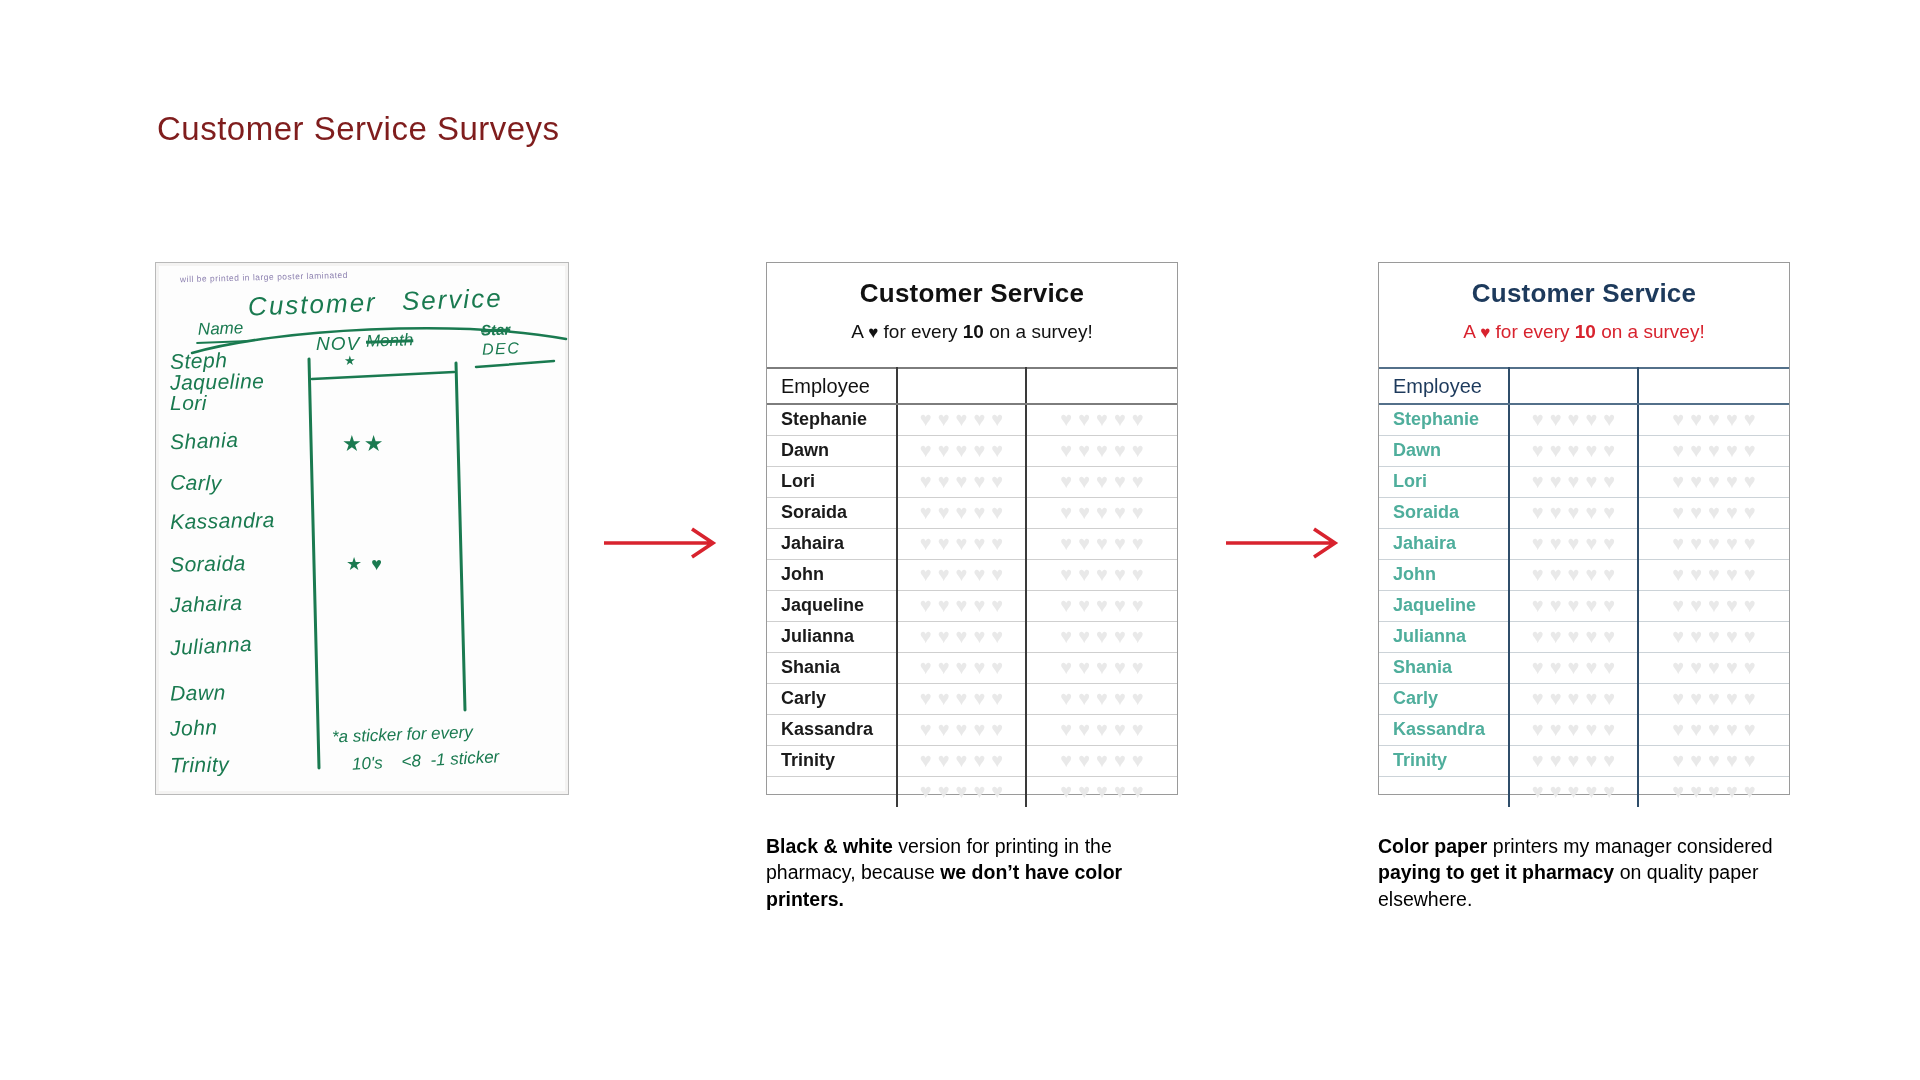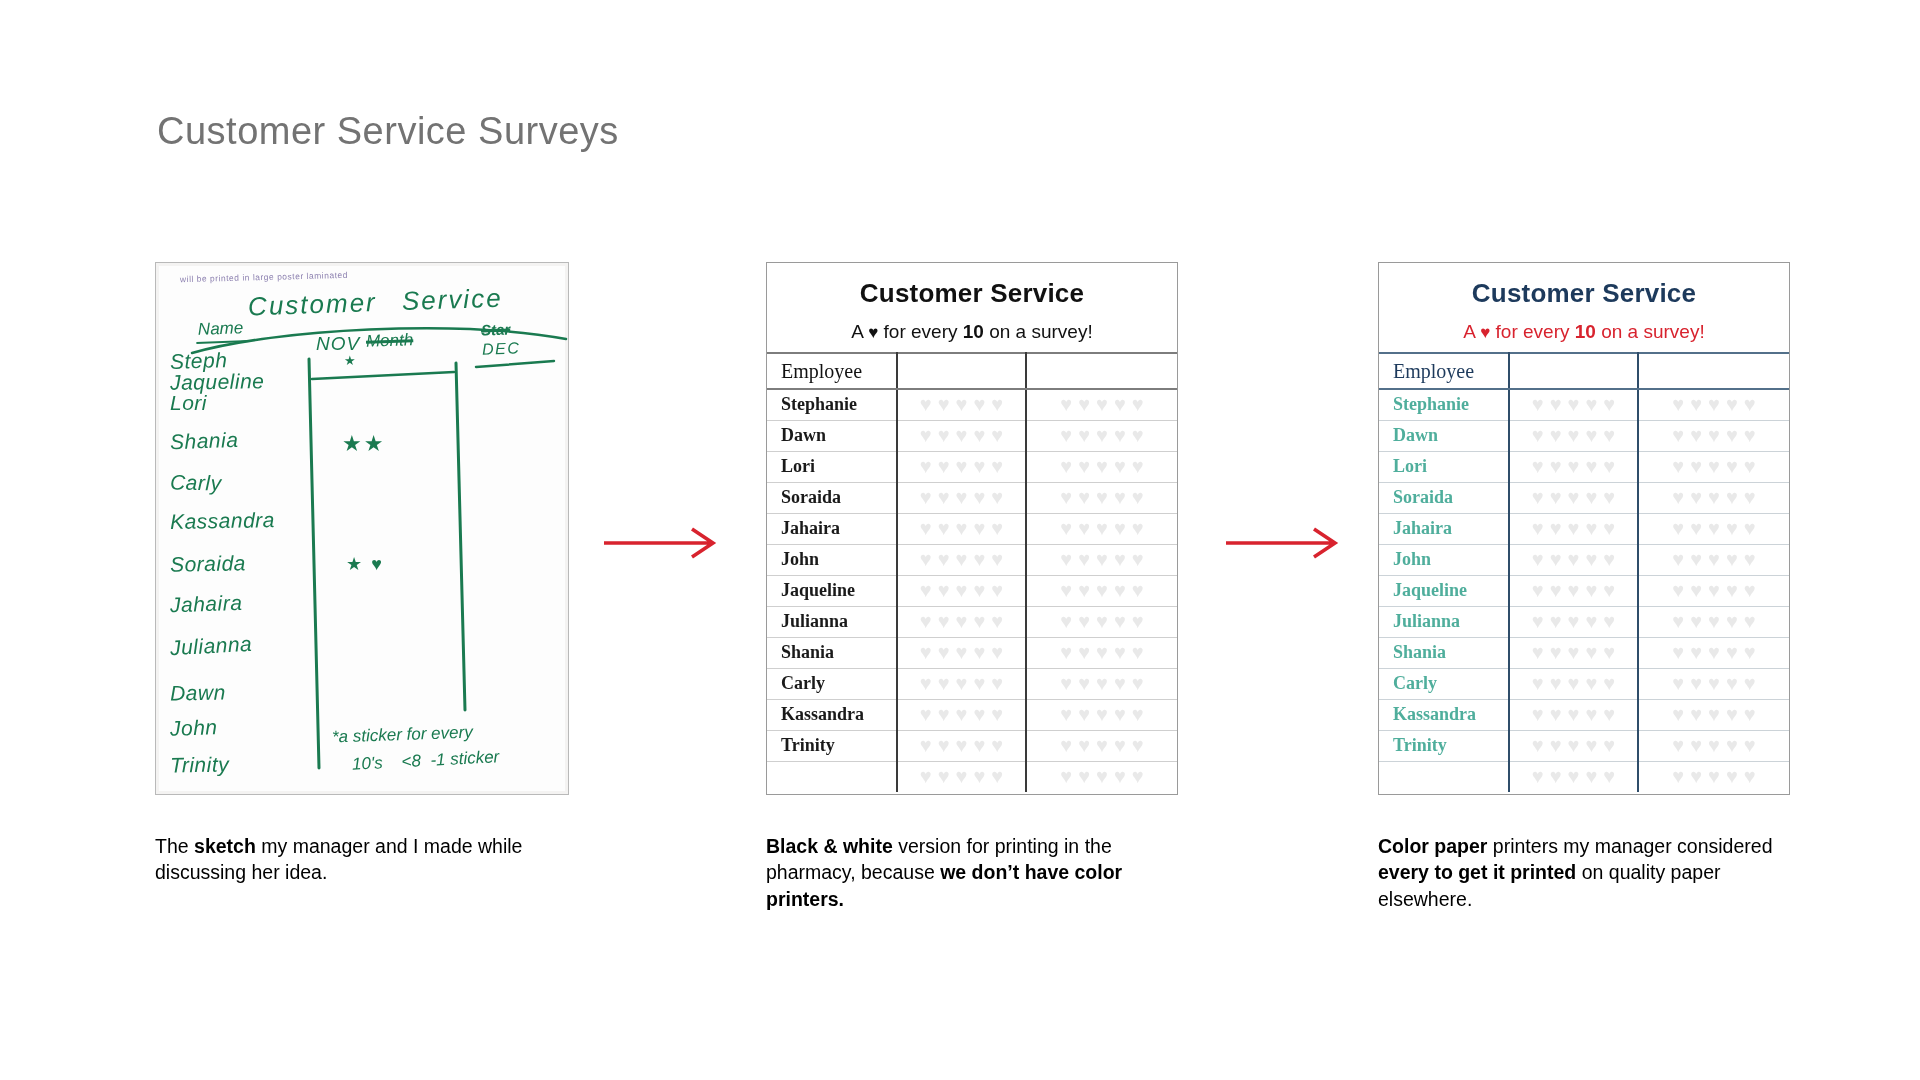--- a/index.html
+++ b/index.html
@@ -1,29 +1,29 @@
 <!DOCTYPE html>
 <html><head>
 <meta charset="utf-8">
 <style>
   * { margin:0; padding:0; box-sizing:border-box; }
   html,body { width:1920px; height:1080px; background:#ffffff; font-family:"Liberation Sans", sans-serif; overflow:hidden; }
   #canvas { position:relative; width:1920px; height:1080px; background:#ffffff; }
 
   
-  .page-title { position:absolute; left:157px; top:110px; font-size:38px; font-weight:400; color:#737373; letter-spacing:.5px; }
+  .page-title { position:absolute; left:157px; top:110px; font-size:33px; font-weight:400; color:#7f1d1d; letter-spacing:.5px; }
 
   
   .panel { position:absolute; top:262px; height:533px; background:#ffffff; border:1px solid #9a9a9a; }
   .p-title { margin-top:15px; text-align:center; font-size:26px; font-weight:bold; color:var(--title); letter-spacing:.2px; }
   .p-sub { margin-top:12px; text-align:center; font-size:19px; color:var(--sub); }
   .p-sub .num { font-weight:bold; }
   .p-sub .sub-heart { font-size:17px; }
 
-  table.survey { width:100%; margin-top:9px; border-collapse:collapse; border-top:2px solid var(--line-h); table-layout:fixed;font-family:Liberation Serif, serif; }
+  table.survey { width:100%; margin-top:24px; border-collapse:collapse; border-top:2px solid var(--line-h); table-layout:fixed; }
   table.survey col.c-name { width:130px; }
   table.survey col.c-h1 { width:129px; }
   table.survey th { height:36px; text-align:left; padding-left:14px; font-size:20px; font-weight:400; color:var(--head); border-bottom:2px solid var(--line-h); }
   table.survey th.hcol, table.survey td.hearts { border-left:2px solid var(--line-v); }
   table.survey td { height:31px; border-bottom:1px solid var(--sep); }
   table.survey tr:last-child td { border-bottom:none; }
   table.survey td.emp { padding-left:14px; font-size:18px; font-weight:bold; color:var(--name); }
   table.survey td.hearts { text-align:center; }
   .heart { color:#e9e9e9; font-size:20px; margin:0 3px; vertical-align:middle; }
 
@@ -273,17 +273,16 @@
           </tr>
           <tr>
             <td class="emp"></td>
             <td class="hearts"><span class="heart">♥</span><span class="heart">♥</span><span class="heart">♥</span><span class="heart">♥</span><span class="heart">♥</span></td>
             <td class="hearts"><span class="heart">♥</span><span class="heart">♥</span><span class="heart">♥</span><span class="heart">♥</span><span class="heart">♥</span></td>
           </tr>
         </tbody>
     </table>
   </div>
 
-  <div class="caption cap1"><span>The </span><b>sketch</b><span> my manager and I made while discussing her idea.</span></div>
   <div class="caption cap2"><b>Black &amp; white</b><span> version for printing in the pharmacy, because </span><b>we don’t have color printers.</b></div>
-  <div class="caption cap3"><b>Color paper</b><span> printers my manager considered </span><b>every to get it printed</b><span> on quality paper elsewhere.</span></div>
+  <div class="caption cap3"><b>Color paper</b><span> printers my manager considered </span><b>paying to get it pharmacy</b><span> on quality paper elsewhere.</span></div>
 
 </div>
 
 </body></html>

